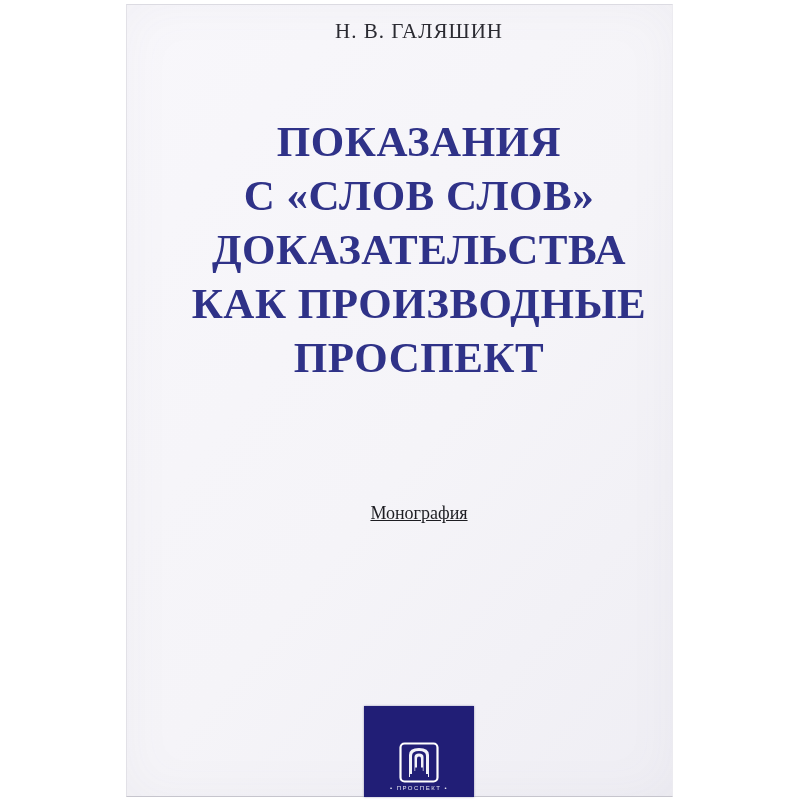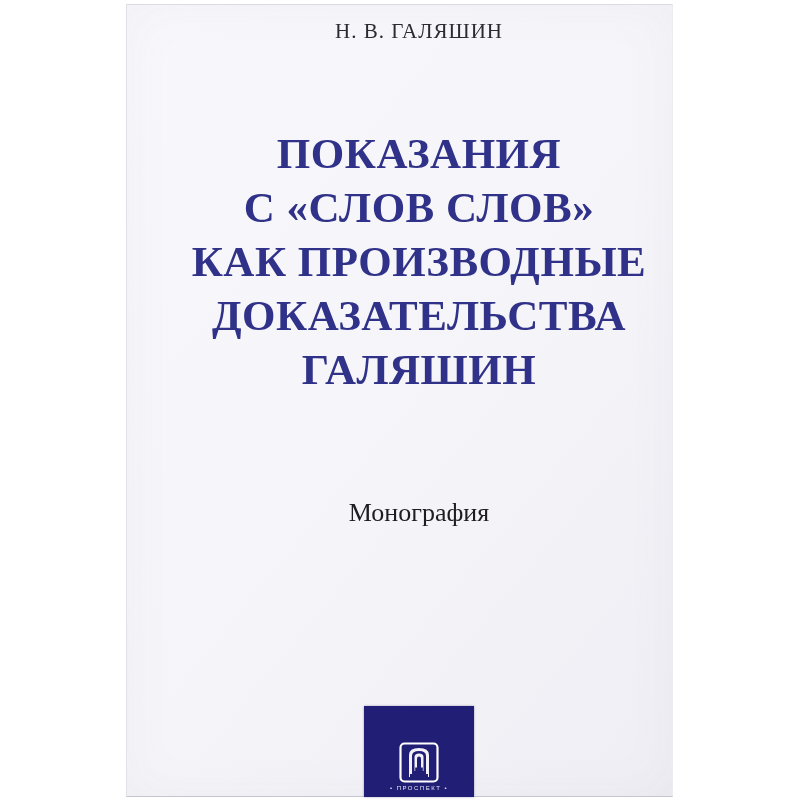--- a/index.html
+++ b/index.html
@@ -44,35 +44,36 @@
     position: absolute;
     top: 12px;
     width: 100%;
     font-size: 21px;
     line-height: 28px;
     letter-spacing: 1px;
     color: #2a2a31;
   }
   .title {
     position: absolute;
-    top: 122px;
+    top: 110px;
     width: 100%;
     font-weight: bold;
     font-size: 43px;
     line-height: 54px;
     letter-spacing: 0.5px;
     color: #2f3288;
   }
   .subtitle {
     position: absolute;
     top: 492px;
     width: 100%;
-    font-size: 26px;
+    font-size: 18px;
     line-height: 32px;
     color: #1d1d22;
+    text-decoration: underline;
   }
   .logo {
     position: absolute;
     left: 237px;
     top: 701px;
     width: 110px;
     height: 91px;
     background: #211e76;
     box-shadow: 0 0 2px rgba(30,28,100,0.4);
   }
@@ -101,23 +102,23 @@
 
 <div class="stage">
   <div class="cover">
     <div class="content">
 
       <div class="author">Н. В. ГАЛЯШИН</div>
 
       <div class="title">
         <div>ПОКАЗАНИЯ</div>
         <div>С «СЛОВ СЛОВ»</div>
+        <div>ДОКАЗАТЕЛЬСТВА</div>
         <div>КАК ПРОИЗВОДНЫЕ</div>
-        <div>ДОКАЗАТЕЛЬСТВА</div>
-        <div>ГАЛЯШИН</div>
+        <div>ПРОСПЕКТ</div>
       </div>
 
       <div class="subtitle">Монография</div>
     </div>
 
     <div class="logo">
       <svg class="emblem" viewBox="0 0 40 41" xmlns="http://www.w3.org/2000/svg">
 
         <rect x="1.5" y="1.5" width="37" height="38" rx="4" fill="none" stroke="#ffffff" stroke-width="2.2"></rect>
 

